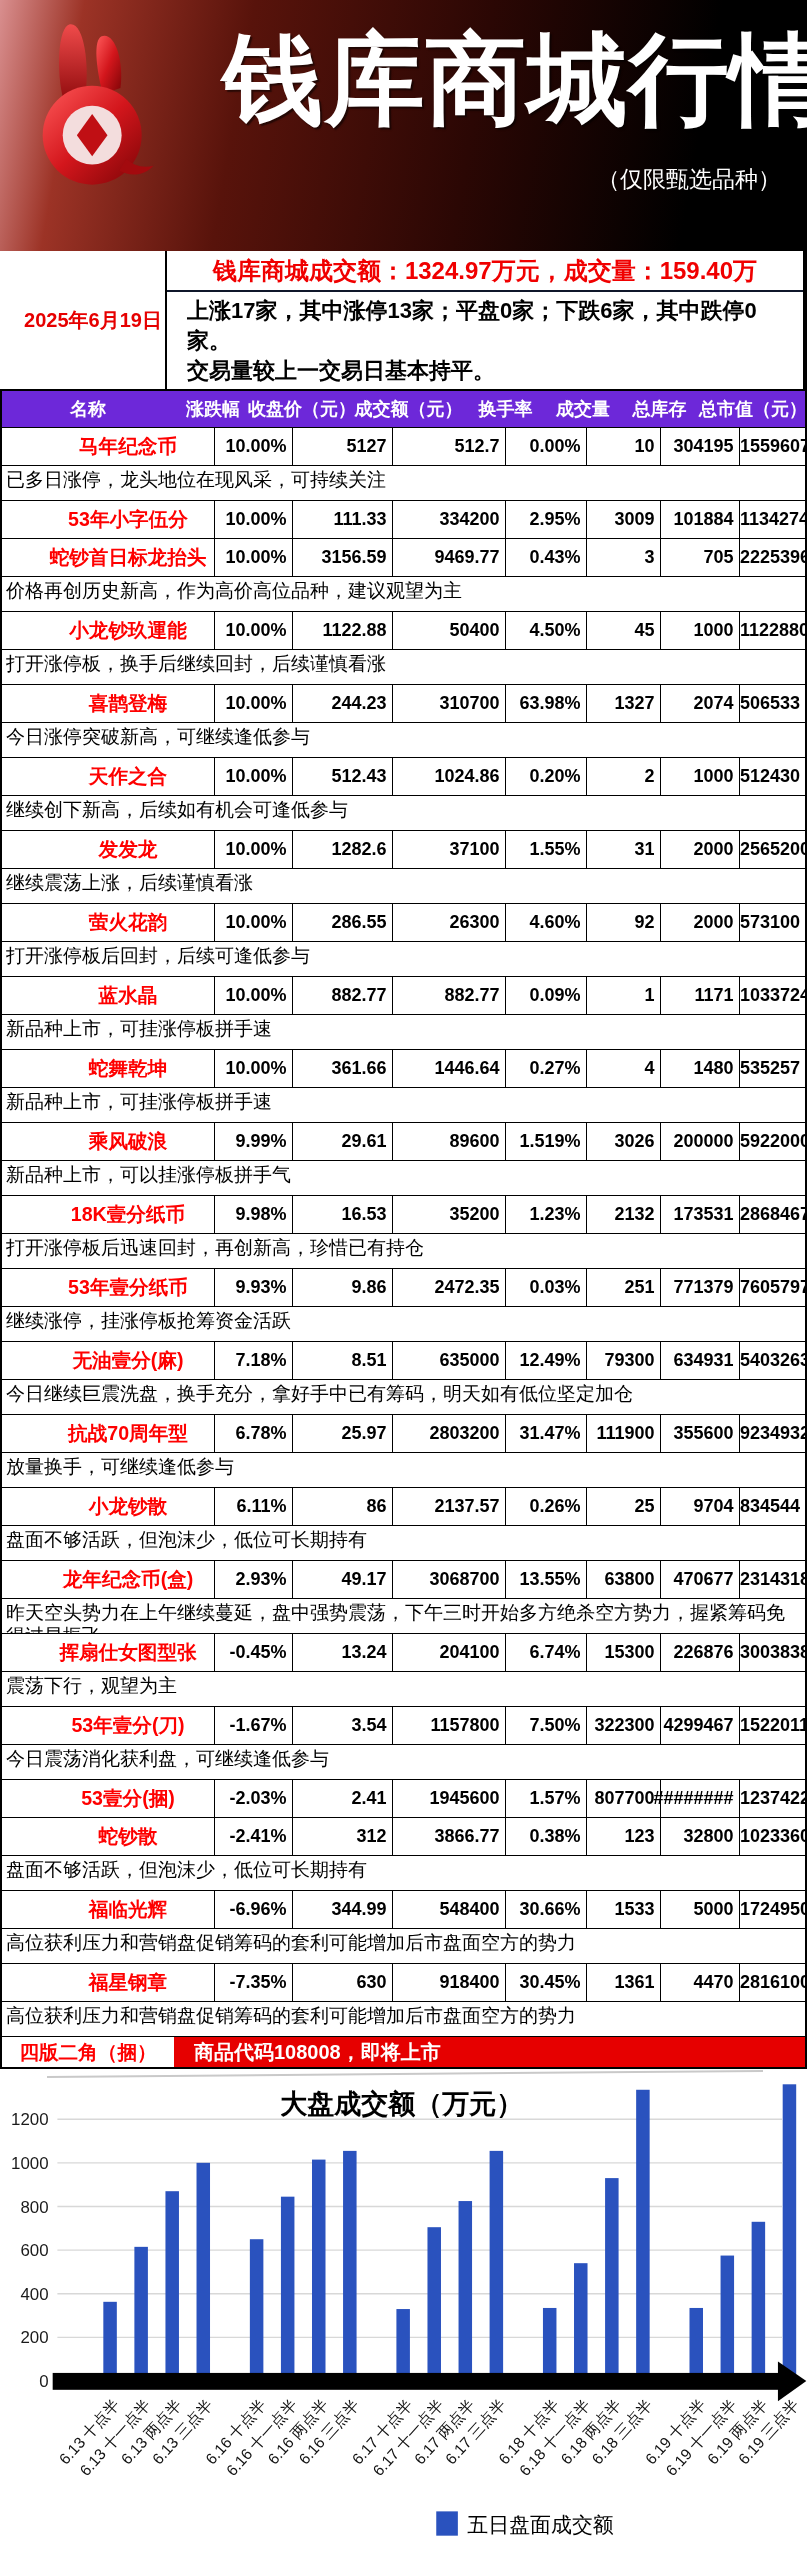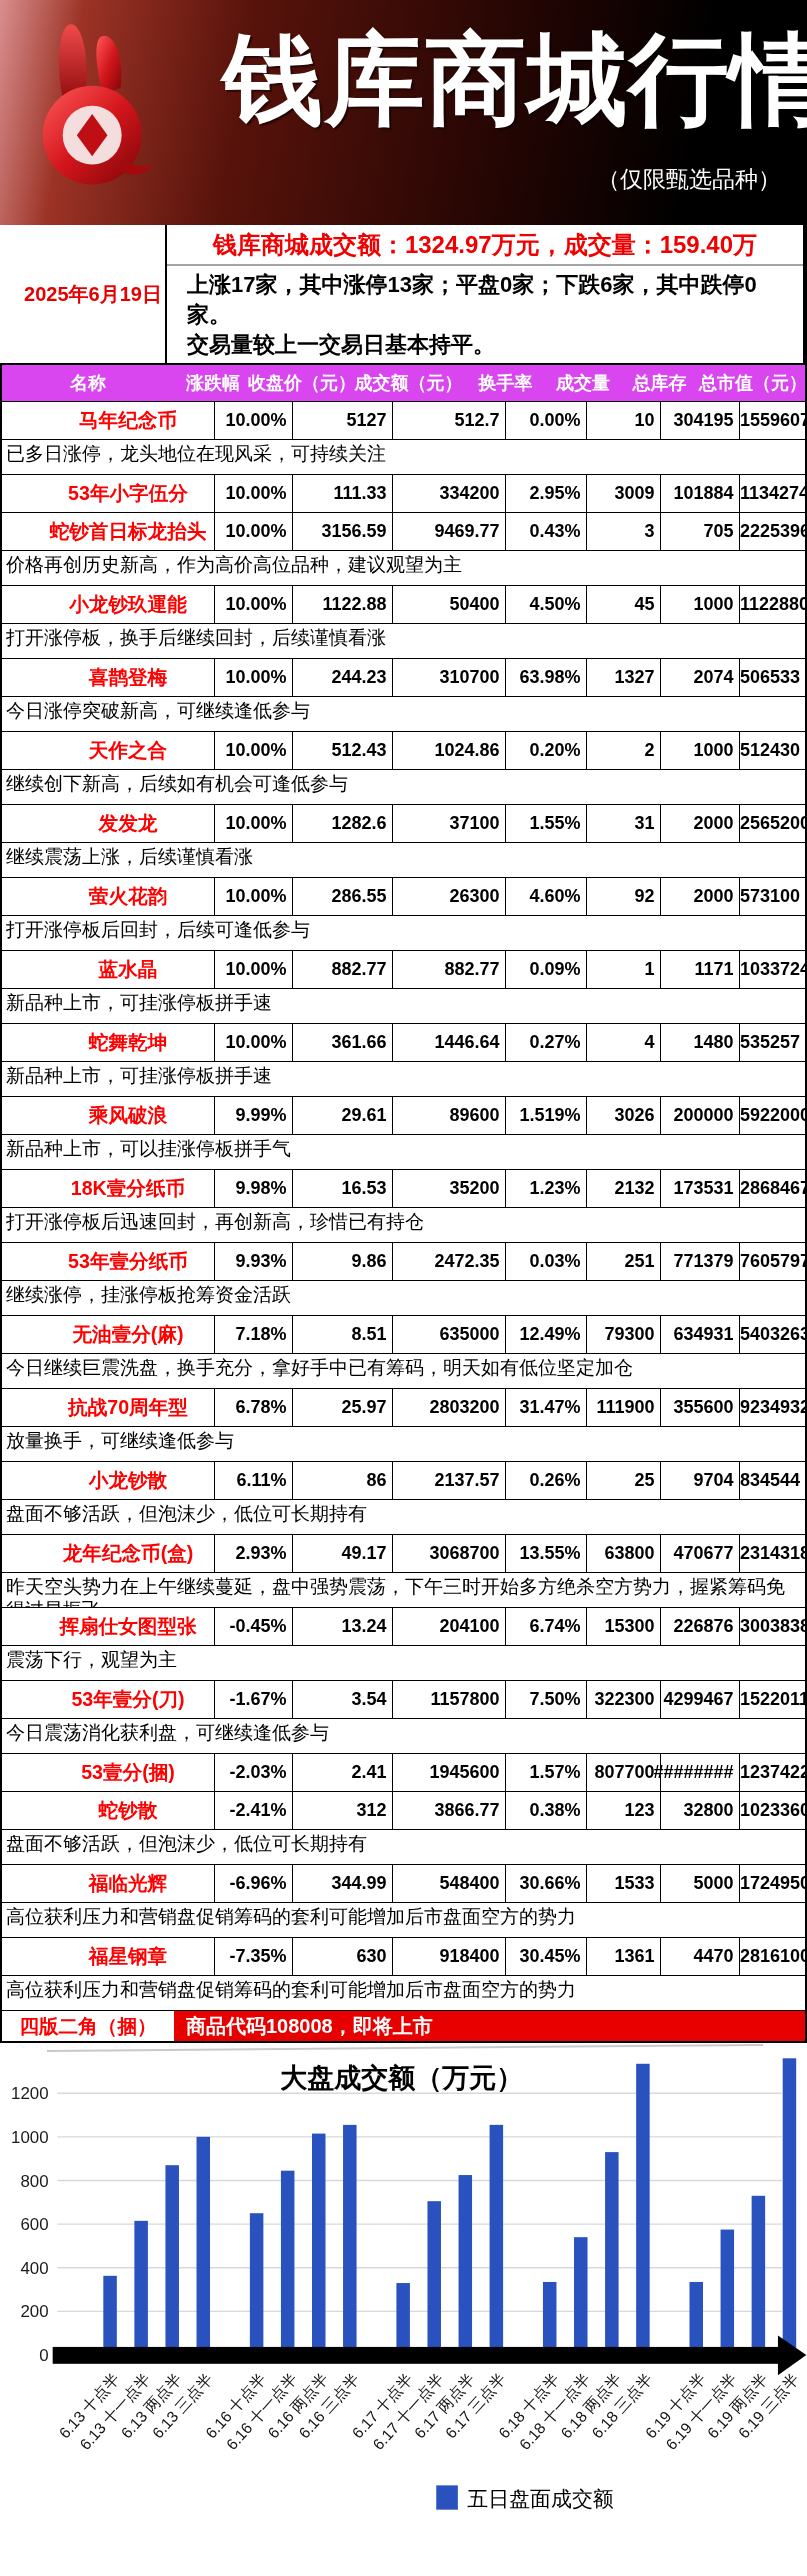--- a/index.html
+++ b/index.html
@@ -5,21 +5,21 @@
   * { box-sizing: border-box; margin: 0; padding: 0; }
   body {
     width: 807px;
     background: #fff;
     font-family: "Liberation Sans", "DejaVu Sans", sans-serif;
     color: #000;
   }
   
   .hdr {
     position: relative;
-    height: 225px;
+    height: 251px;
     background: linear-gradient(100deg, #d98f8f 0%, #9c3326 10%, #58130b 30%, #2b0704 58%, #000 85%);
     overflow: hidden;
   }
   .hdr .logo { position: absolute; left: 35px; top: 21.6px; width: 145px; height: 165px; }
   .hdr h1 {
     position: absolute; left: 223px; top: 12px;
     font-size: 100px; line-height: 135px; font-weight: bold;
     color: #fff; white-space: nowrap; letter-spacing: 1.4px;
     text-shadow: 2px 2px 1.4px rgba(0,0,0,.55);
   }
@@ -28,44 +28,44 @@
     font-size: 23px; color: #fff; font-weight: 500; white-space: nowrap; margin-left: 8px;
   }
   
   .summary { display: flex; height: 138px; border-bottom: 0; }
   .sum-date {
     width: 144px; display: flex; align-items: center; justify-content: center;
     color: #e60000; font-size: 20px; font-weight: bold; white-space: nowrap; margin-left: 21px;
   }
   .sum-right { flex: 1; border-left: 2px solid #000; border-right: 4px solid #000; display: flex; flex-direction: column; }
   .sum-totals {
-    height: 80px; border-bottom: 2px solid #a3a3a3;
+    height: 80px; border-bottom: 2px solid #0f172a;
     display: flex; align-items: center; justify-content: center;
     color: #f00000; font-size: 24px; font-weight: bold; white-space: nowrap;
   }
   .sum-lines { flex: 1; padding: 4px 6.8px 2.7px 20px; }
   .sum-lines p { font-size: 22px; font-weight: bold; line-height: 30px; }
   
   .mtable { width: 807px; border: 2px solid #000; border-top: 2.7px solid #000; }
   .trow { display: grid; grid-template-columns: 172px 78px 100px 113px 81px 74px 79px 1fr; }
-  .hrow { background: #d946ef; height: 36px; }
+  .hrow { background: #6d28d9; height: 36px; }
   .hrow .hcell {
     color: #fff; font-size: 18px; font-weight: bold;
     display: flex; align-items: center; justify-content: center; white-space: nowrap;
   }
   .drow { height: 38px; border-top: 1.4px solid #000; padding-left: 40px; }
   .drow > div { display: flex; align-items: center; border-left: 1.4px solid #000; }
   .drow > div:first-child { border-left: 0; }
   .ncell { justify-content: center; color: #fe0000; font-size: 19.6px; font-weight: bold; white-space: nowrap; }
   .vcell { justify-content: flex-end; padding-right: 5.4px; font-size: 18px; font-weight: bold; white-space: nowrap; }
   .crow { display: block; height: 35px; border-top: 1.4px solid #000; overflow: hidden; }
   .crow .ctext { font-size: 19px; font-weight: 500; line-height: 23px; padding: 2px 6.8px 0 4px; }
   .srow { display: grid; grid-template-columns: 172px 1fr; height: 31px; border-top: 1.4px solid #000; }
   .srow .sname { display: flex; align-items: center; justify-content: center; color: #fe0000; font-size: 19.6px; font-weight: bold; }
-  .srow .snote { background: #e60000; color: #fff; display: flex; align-items: center; font-size: 20px; font-weight: bold; padding-left: 12px; }
+  .srow .snote { background: #e60000; color: #fff; display: flex; align-items: center; font-size: 20px; font-weight: bold; padding-left: 20px; }
   
   .chart-sec { position: relative; }
   .chart-topline { height: 2px; background: #c9c9c9; width: 716px; margin: 4px 0 0 47px; transform: rotate(-0.5deg); }
   svg text { font-family: "Liberation Sans", "DejaVu Sans", sans-serif; }
 </style>
 </head>
 <body>
 
 <div class="page">
 

